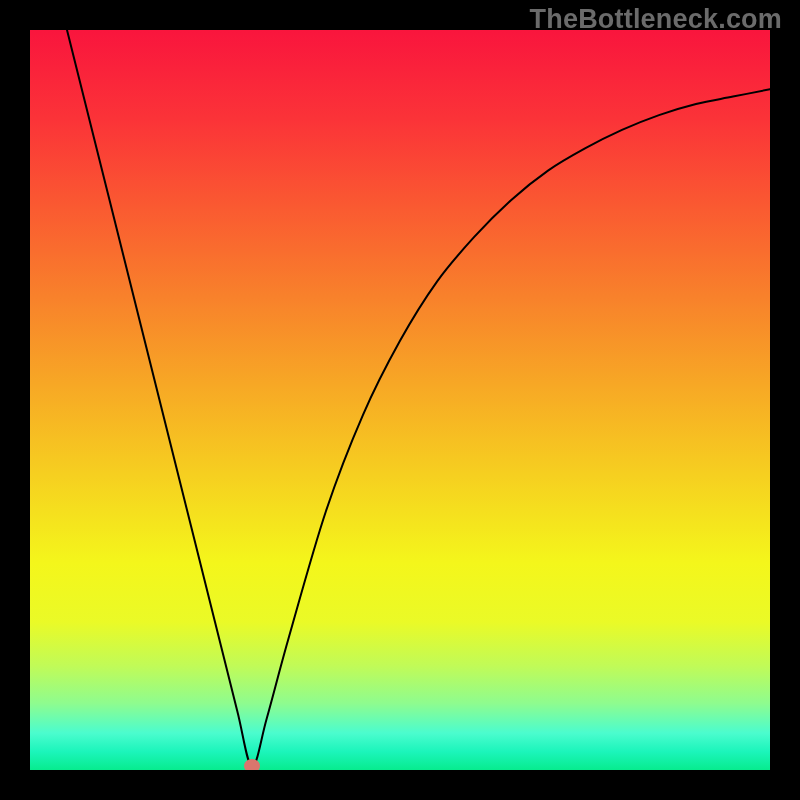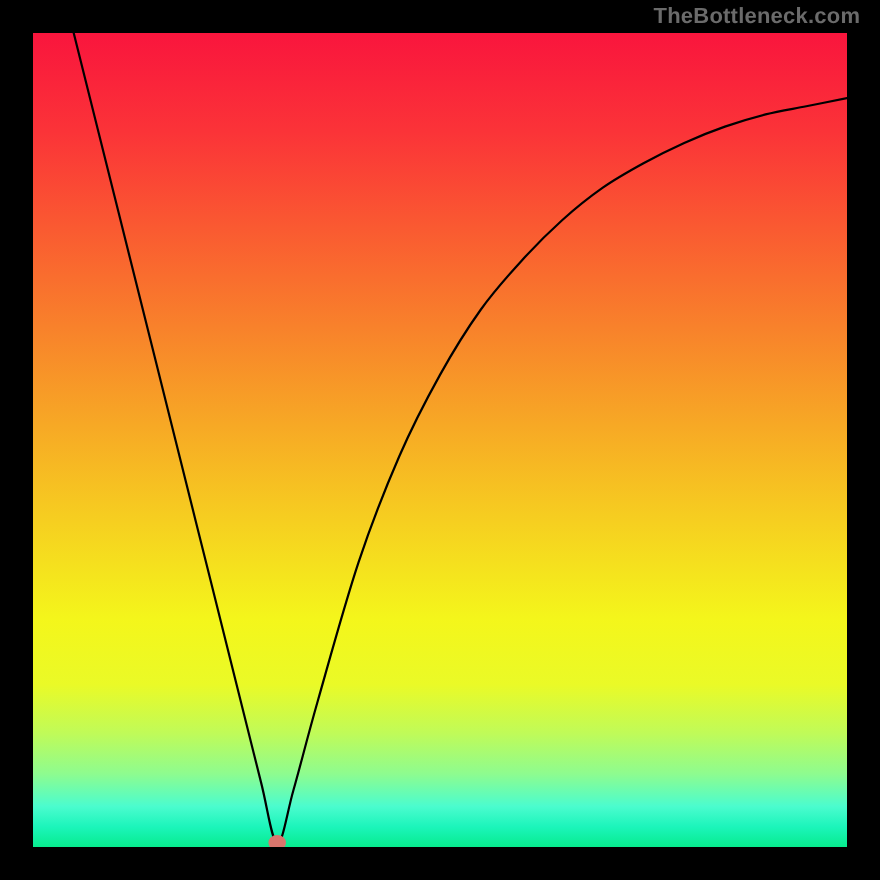--- a/index.html
+++ b/index.html
@@ -15,21 +15,21 @@
     position: relative;
     width: 800px;
     height: 800px;
     background: #000;
   }
   .watermark {
     position: absolute;
     top: 4px;
     right: 18px;
     color: #6b6b6b;
-    font-size: 20px;
+    font-size: 27px;
     font-weight: 600;
     letter-spacing: 0.2px;
     z-index: 5;
   }
   .plot-area {
     position: absolute;
     
     left: 30px;
     top: 30px;
     width: 740px;

